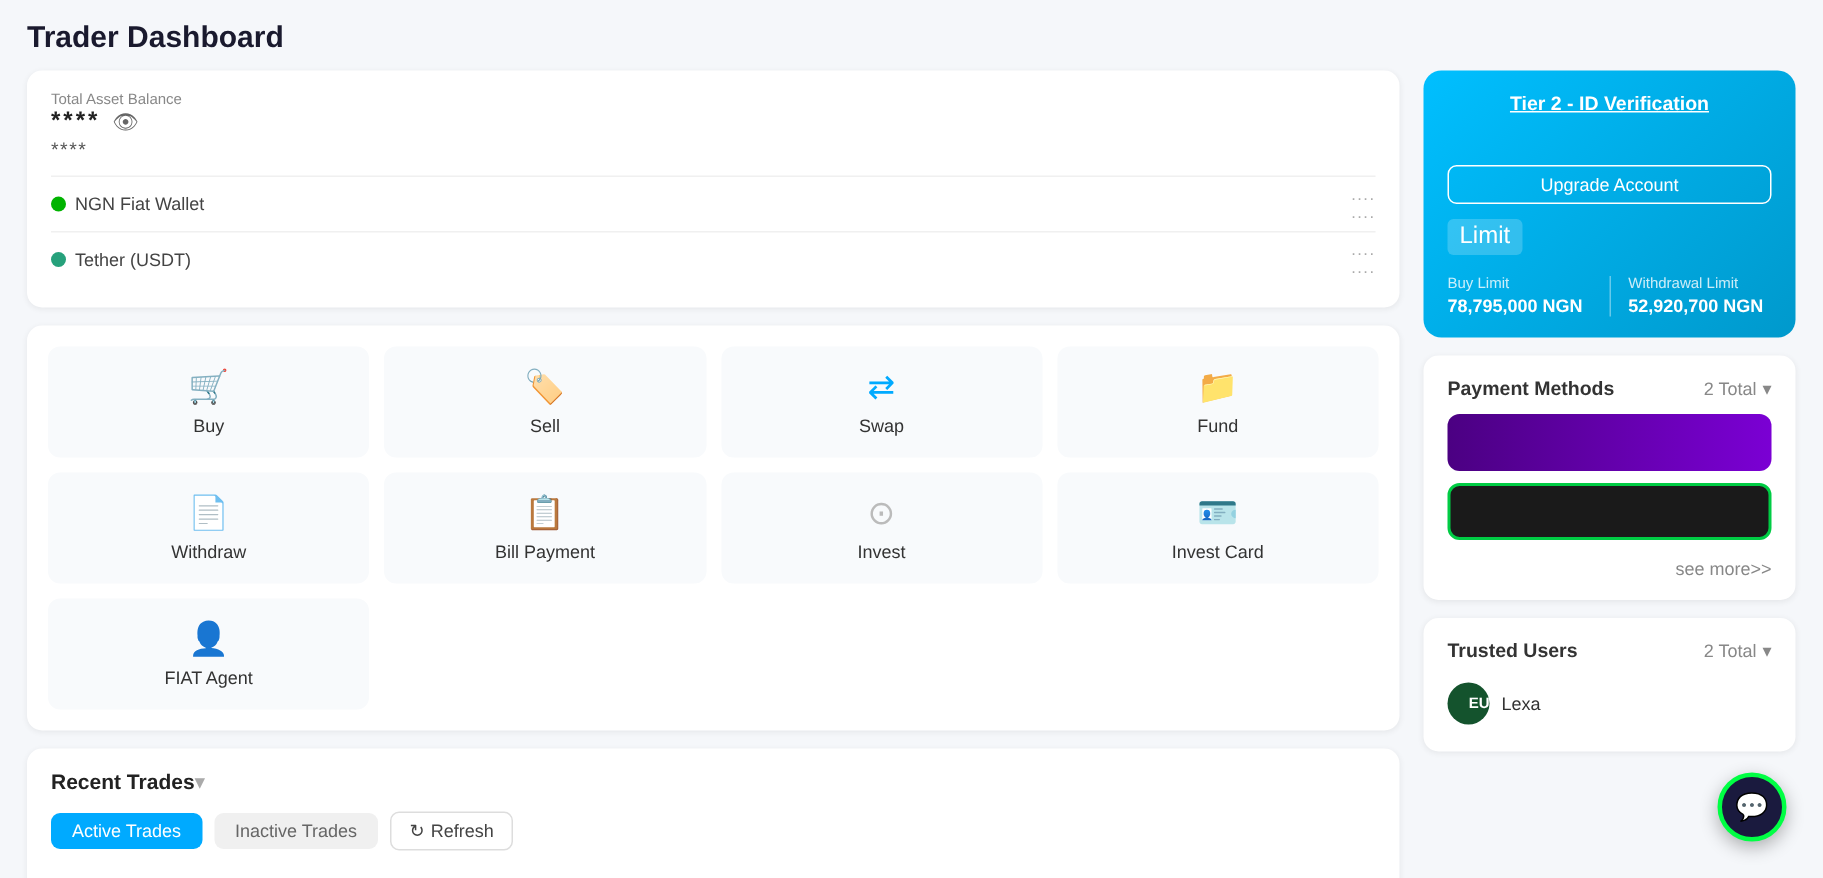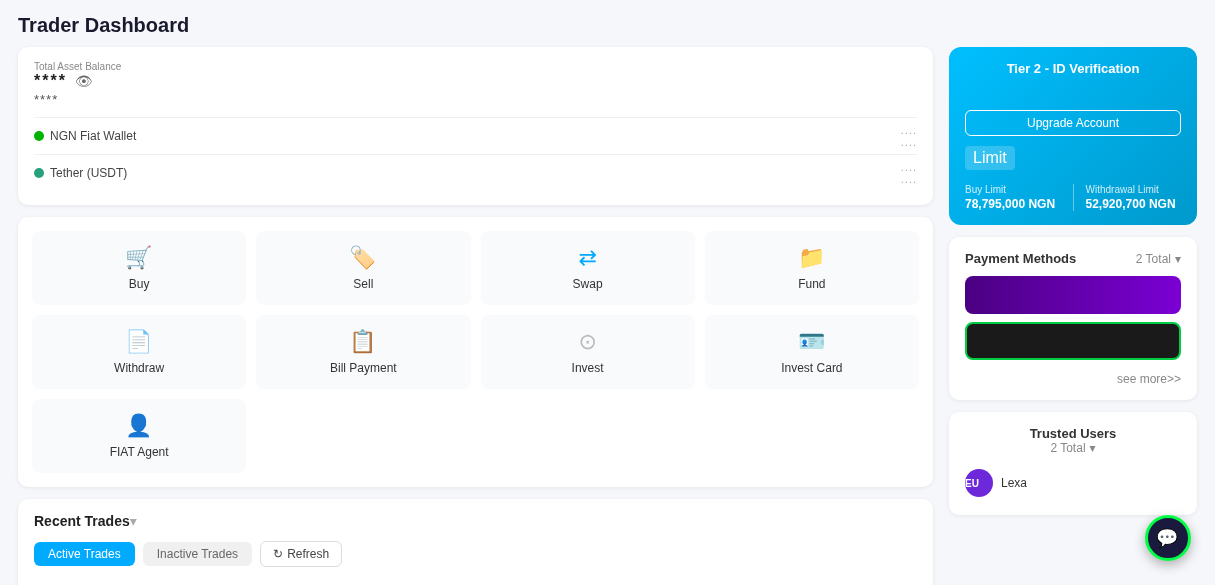--- a/index.html
+++ b/index.html
@@ -44,47 +44,47 @@
     .section-title { font-size: 14px; font-weight: 600; color: #222; }
 
     .trades-tabs { display: flex; align-items: center; gap: 8px; margin-bottom: 16px; }
     .tab-btn { padding: 5px 14px; border-radius: 6px; font-size: 12px; border: none; cursor: pointer; font-weight: 500; }
     .tab-btn.active { background: #00aaff; color: #fff; }
     .tab-btn.inactive { background: #f0f0f0; color: #666; }
     .refresh-btn { display: flex; align-items: center; gap: 4px; padding: 5px 12px; border: 1px solid #ddd; border-radius: 6px; background: #fff; font-size: 12px; cursor: pointer; color: #444; }
 
     
     .tier-card { background: linear-gradient(135deg, #00bfff, #0099cc); border-radius: 12px; padding: 14px 16px; color: #fff; }
-    .tier-title { font-size: 13px; font-weight: 600; text-align: center; margin-bottom: 8px; }
+    .tier-title { font-size: 13px; font-weight: 600; text-align: center; margin-bottom: 8px; text-decoration: underline; }
     .upgrade-btn { display: block; width: 100%; padding: 5px; border: 1.5px solid #fff; background: transparent; color: #fff; border-radius: 6px; font-size: 12px; cursor: pointer; text-align: center; margin-bottom: 10px; margin-top: 34px; }
     .limit-label { background: rgba(255,255,255,0.2); border-radius: 4px; padding: 3px 8px; font-size: 16px; margin-bottom: 8px; display: inline-block; }
     .limit-row { display: flex; gap: 12px; margin-top: 6px; }
     .limit-col { flex: 1; }
     .limit-col-label { font-size: 10px; color: rgba(255,255,255,0.8); margin-bottom: 2px; }
     .limit-col-value { font-size: 12px; font-weight: 700; color: #fff; }
     .limit-divider { width: 1px; background: rgba(255,255,255,0.4); }
 
     .payment-methods { background: #fff; border-radius: 10px; padding: 14px 16px; box-shadow: 0 1px 4px rgba(0,0,0,0.07); }
     .pm-header { display: flex; justify-content: space-between; align-items: center; margin-bottom: 10px; }
     .pm-title { font-size: 13px; font-weight: 600; text-align: center; }
     .pm-count { font-size: 12px; color: #888; display: flex; align-items: center; gap: 4px; }
 
     .pm-item { border-radius: 8px; height: 38px; margin-bottom: 8px; }
     .pm-item-1 { background: linear-gradient(90deg, #4b0082, #7b00d4); }
     .pm-item-2 { background: #1a1a1a; border: 2px solid #00cc44; }
 
     .see-more { text-align: right; font-size: 12px; color: #888; cursor: pointer; padding-top: 4px; }
 
     .trusted-users { background: #fff; border-radius: 10px; padding: 14px 16px; box-shadow: 0 1px 4px rgba(0,0,0,0.07); }
-    .tu-header { display: flex; justify-content: space-between; align-items: center; margin-bottom: 10px; flex-direction: column; }
+    .tu-header { display: flex; justify-content: space-between; align-items: flex-end; margin-bottom: 10px; }
     .tu-title { font-size: 13px; font-weight: 600; }
     .tu-count { font-size: 12px; color: #888; display: flex; align-items: center; gap: 4px; }
 
     .tu-item { display: flex; align-items: center; gap: 8px; padding: 4px 0; }
-    .tu-avatar { width: 28px; height: 28px; border-radius: 50%; background: #6d28d9; display: flex; align-items: center; justify-content: flex-start; font-size: 10px; color: #fff; font-weight: 700; }
+    .tu-avatar { width: 28px; height: 28px; border-radius: 50%; background: #14532d; display: flex; align-items: center; justify-content: flex-end; font-size: 10px; color: #fff; font-weight: 700; }
     .tu-name { font-size: 12px; color: #333; }
 
     
     .chat-bubble { position: fixed; bottom: 24px; right: 24px; width: 46px; height: 46px; background: #1a1a3e; border-radius: 50%; display: flex; align-items: center; justify-content: center; cursor: pointer; box-shadow: 0 4px 12px rgba(0,0,0,0.3); border: 3px solid #00ff44; }
     .chat-icon { color: #fff; font-size: 18px; }
 
     .chevron-icon { font-size: 14px; color: #aaa; }
   </style>
 </head>
 <body>

